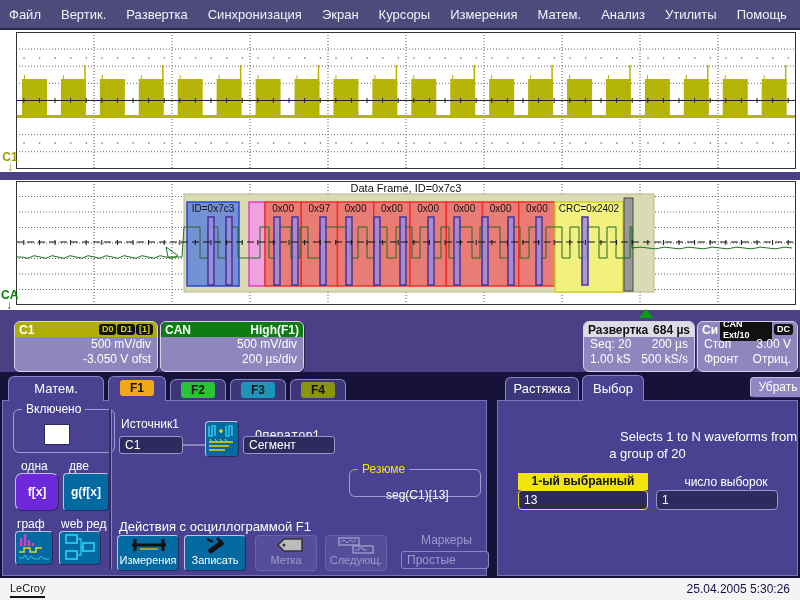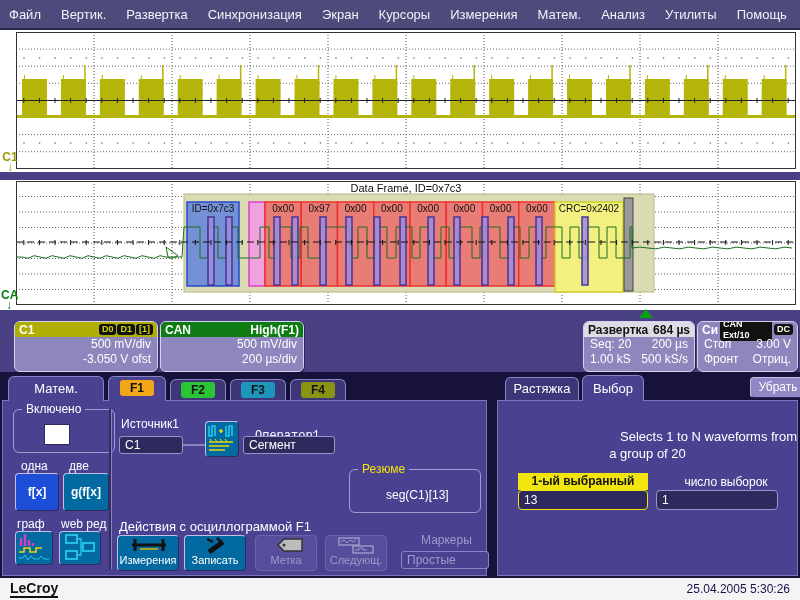--- a/index.html
+++ b/index.html
@@ -37,33 +37,33 @@
   .tab.on{background:#4a4291;z-index:3;}
   .tab.off{background:#3d3679;z-index:1;}
   .fbadge{display:inline-block;border-radius:3px;color:#111;font-weight:bold;font-size:12px;
           padding:0 10px;line-height:16px;}
   .grp{position:absolute;border:1px solid #a29cd4;border-radius:6px;box-sizing:border-box;}
   .grplab{position:absolute;top:-8px;left:8px;background:#4a4291;padding:0 4px;font-size:12px;color:#fff;}
   .grplab.yel{color:#f2e50e;}
   .btn{position:absolute;background:#0369a1;border-top:1px solid #c5c0e8;border-left:1px solid #c5c0e8;
        border-right:1px solid #2e2a5e;border-bottom:1px solid #2e2a5e;border-radius:4px;
        color:#fff;font-size:12px;text-align:center;box-sizing:border-box;cursor:default;}
-  .btn.sel{background:#1d4ed8;}
+  .btn.sel{background:#6d28d9;border-radius:7px;}
   .btn.dis{background:#564e9b;color:#9f99cc;border-color:#6b63a8;}
   .field{position:absolute;background:#2e2a5e;border:1px solid #9a94c8;border-radius:3px;
          color:#fff;font-size:12px;padding:1px 5px;box-sizing:border-box;}
   .lbl{position:absolute;color:#fff;font-size:12px;white-space:nowrap;}
   .lbl.dim{color:#9f99cc;}
   .ylab{position:absolute;background:#f2e50e;color:#111;font-weight:bold;font-size:12px;
         text-align:center;line-height:16px;}
   .vline{position:absolute;width:2px;background:#332d66;border-right:1px solid #8a84c4;}
   
   .statusbar{position:absolute;left:0;top:578px;width:800px;height:22px;background:#f4f4f4;
              display:flex;align-items:center;justify-content:space-between;padding:0 10px;box-sizing:border-box;}
-  .logo{font-size:14px;font-weight:bold;color:#111;border-bottom:2px solid #111;line-height:15px;}
+  .logo{font-size:11px;font-weight:normal;color:#111;border-bottom:2px solid #111;line-height:15px;}
   .clock{font-size:12px;color:#15124a;}
 </style>
 </head>
 <body>
 
 <div id="root">
 
   <div class="menubar">
     <span class="menuitem">Файл</span>
     <span class="menuitem">Вертик.</span>
@@ -534,21 +534,21 @@
         <path d="M2 4 v10 h3 v-10 h3 v10" stroke="#27c9e8" stroke-width="1.6" fill="none"></path>
         <path d="M19 4 v10 h3 v-10 h3 v10" stroke="#27c9e8" stroke-width="1.6" fill="none"></path>
         <path d="M12 9 h4 M14 7 v4" stroke="#e8d80a" stroke-width="1.6"></path>
         <path d="M2 20 h24 M2 24 h20 M2 28 h16" stroke="#e8d80a" stroke-width="1.4"></path>
         <path d="M3 17 l2 3 M8 17 l2 3 M13 17 l2 3 M18 17 l2 3" stroke="#e8d80a" stroke-width="1"></path>
       </svg>
     </div>
     <div class="lbl" style="left:252px;top:28px;font-family:Liberation Mono, monospace;">Оператор1</div>
     <div class="field" style="left:240px;top:35px;width:92px;height:18px;">Сегмент</div>
 
-    <div class="grp" style="left:346px;top:68px;width:132px;height:44px;">
+    <div class="grp" style="left:346px;top:68px;width:132px;height:28px;">
       <span class="grplab yel">Резюме</span>
       <div class="lbl" style="left:36px;top:18px;position:absolute;">seg(C1)[13]</div>
     </div>
 
     <div class="lbl" style="left:116px;top:118px;font-size:13px;">Действия с осциллограммой F1</div>
     <div class="btn" style="left:114px;top:134px;width:62px;height:36px;padding-top:18px;font-size:11px;">
       <svg style="position:absolute;left:12px;top:2px;" width="38" height="16" viewBox="0 0 38 16">
         <path d="M2 7 H36" stroke="#111" stroke-width="3"></path>
         <path d="M5 1 V13 M33 1 V13" stroke="#111" stroke-width="3"></path>
         <path d="M10 11 H28" stroke="#c8b400" stroke-width="1.6"></path>

